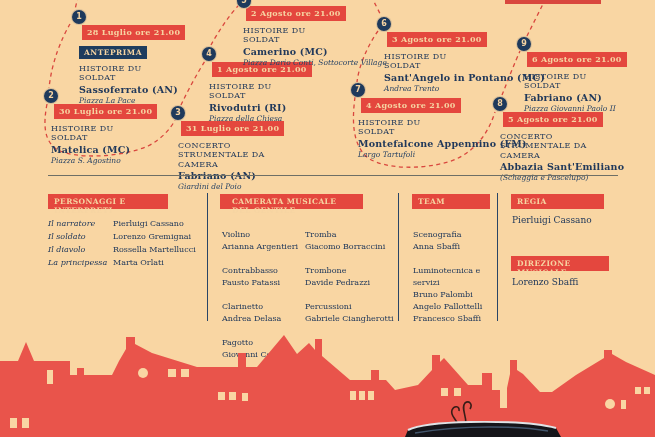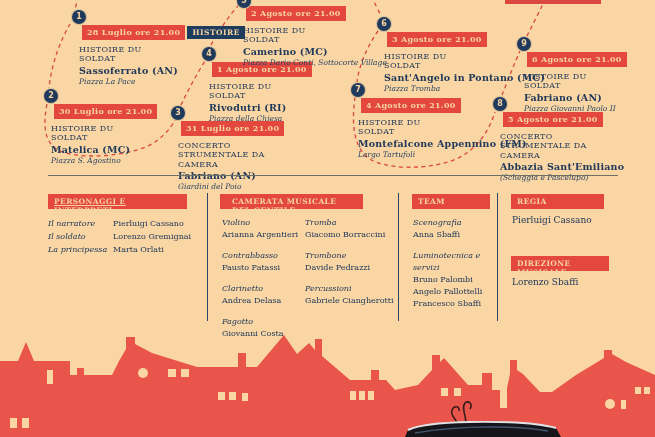--- a/index.html
+++ b/index.html
@@ -34,21 +34,21 @@
   .hline{position:absolute;left:48px;top:175px;width:570px;height:1px;background:#6e6f66;}
   .vline{position:absolute;top:193px;height:128px;width:1px;background:#2a4566;}
   .chead{
     position:absolute;background:#E4473E;color:#F6D4A2;box-sizing:border-box;
     font-weight:bold;font-size:7.5px;letter-spacing:.4px;padding:3px 6px 4px;height:15px;
   }
   .cbody{position:absolute;font-size:8px;line-height:13px;}
   .prow{display:flex;}
   .prow .role{width:65px;font-style:italic;}
   .group{margin-bottom:9px;line-height:12px;}
-  .group .role{font-style:italic;display:block;}
+  .group .role{display:block;margin-top:12px;}
   .group .nm{display:block;}
   .single{position:absolute;font-size:9px;}
   
   .skyline{position:absolute;left:0;top:330px;}
 </style>
 </head>
 <body>
 
 <div class="poster">
 
@@ -65,21 +65,21 @@
       <path d="M502,95 C508,80 515,62 520,51"></path>
       <path d="M527,36 C532,26 538,14 543,4"></path>
     </g>
   </svg>
 
   <div class="topbar"></div>
 
   <div class="ev" style="left:82px;top:20px;">
     <div class="num">1</div>
     <div class="badge">28 Luglio ore 21.00</div>
-    <div class="tag">HISTOIRE</div>
+    <div class="tag">ANTEPRIMA</div>
     <div class="title">HISTOIRE DU SOLDAT</div>
     <div class="city">Sassoferrato (AN)</div>
     <div class="venue">Piazza La Pace</div>
   </div>
 
   <div class="ev" style="left:54px;top:99px;">
     <div class="num">2</div>
     <div class="badge">30 Luglio ore 21.00</div>
     <div class="title">HISTOIRE DU SOLDAT</div>
     <div class="city">Matelica (MC)</div>
@@ -108,21 +108,21 @@
     <div class="title">HISTOIRE DU SOLDAT</div>
     <div class="city">Camerino (MC)</div>
     <div class="venue">Piazza Dario Conti, Sottocorte Village</div>
   </div>
 
   <div class="ev" style="left:387px;top:27px;">
     <div class="num">6</div>
     <div class="badge">3 Agosto ore 21.00</div>
     <div class="title">HISTOIRE DU SOLDAT</div>
     <div class="city">Sant'Angelo in Pontano (MC)</div>
-    <div class="venue">Piazza Tromba</div>
+    <div class="venue">Andrea Trento</div>
   </div>
 
   <div class="ev" style="left:361px;top:93px;">
     <div class="num">7</div>
     <div class="badge">4 Agosto ore 21.00</div>
     <div class="title">HISTOIRE DU SOLDAT</div>
     <div class="city">Montefalcone Appennino (FM)</div>
     <div class="venue">Largo Tartufoli</div>
   </div>
 
@@ -137,29 +137,33 @@
   <div class="ev" style="left:527px;top:47px;">
     <div class="num">9</div>
     <div class="badge">6 Agosto ore 21.00</div>
     <div class="title">HISTOIRE DU SOLDAT</div>
     <div class="city">Fabriano (AN)</div>
     <div class="venue">Piazza Giovanni Paolo II</div>
   </div>
 
   <div class="hline"></div>
 
-  <div class="chead" style="left:48px;top:194px;width:139px;text-decoration:underline;">PERSONAGGI E INTERPRETI</div>
+  <div class="chead" style="left:48px;top:194px;width:120px;">PERSONAGGI E INTERPRETI</div>
   <div class="cbody" style="left:48px;top:217px;width:158px;">
     <div class="prow">
       <span class="role">Il narratore</span>
       <span>Pierluigi Cassano</span>
     </div>
     <div class="prow">
       <span class="role">Il soldato</span>
       <span>Lorenzo Gremignai</span>
+    </div>
+    <div class="prow">
+      <span class="role">Il diavolo</span>
+      <span>Rossella Martellucci</span>
     </div>
     <div class="prow">
       <span class="role">La principessa</span>
       <span>Marta Orlati</span>
     </div>
   </div>
 
   <div class="vline" style="left:207px;"></div>
 
   <div class="chead" style="left:220px;top:194px;width:143px;padding-left:12px;">CAMERATA MUSICALE DEL GENTILE</div>

